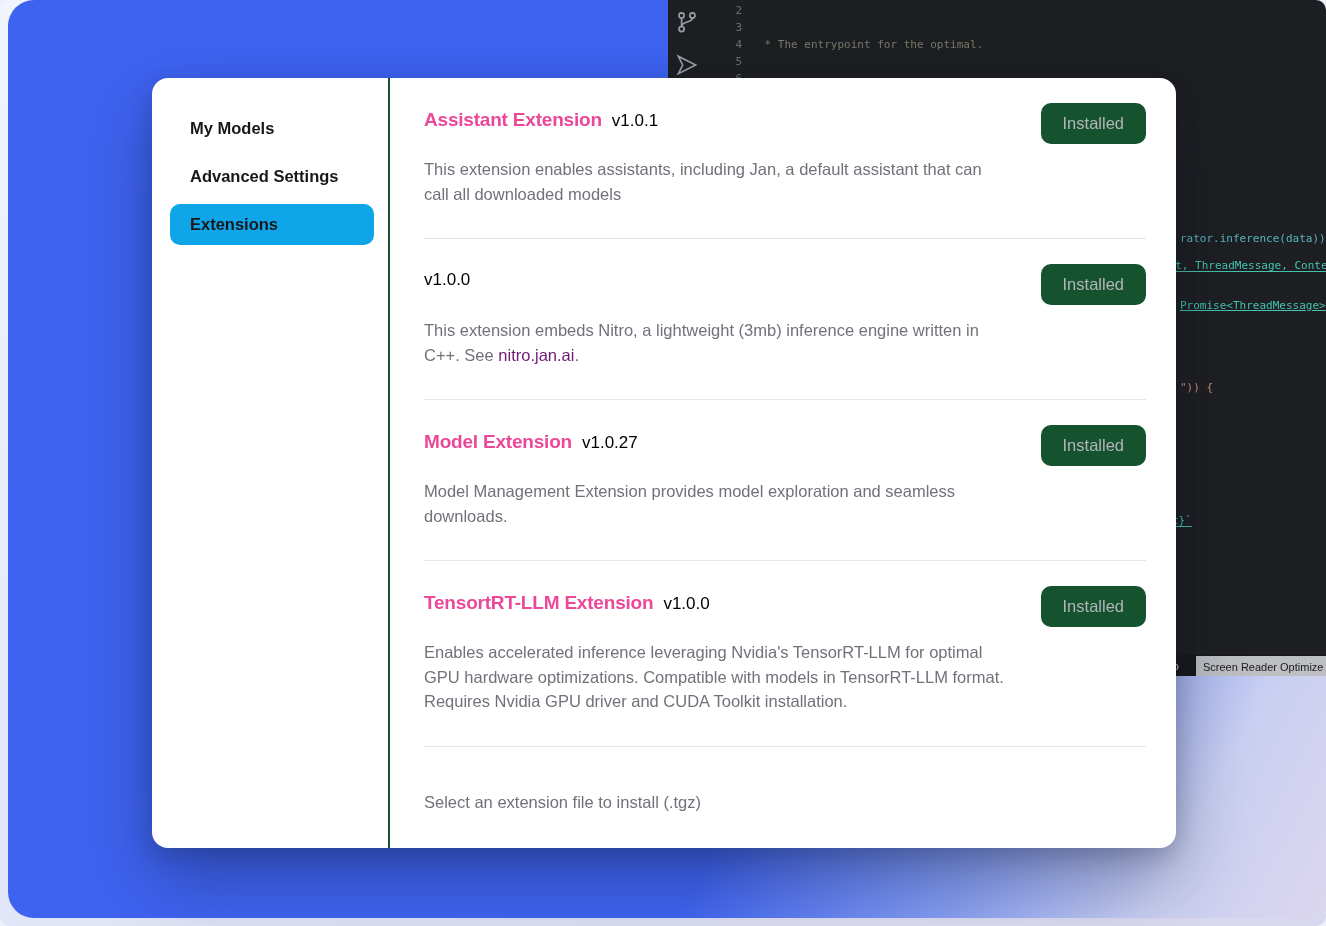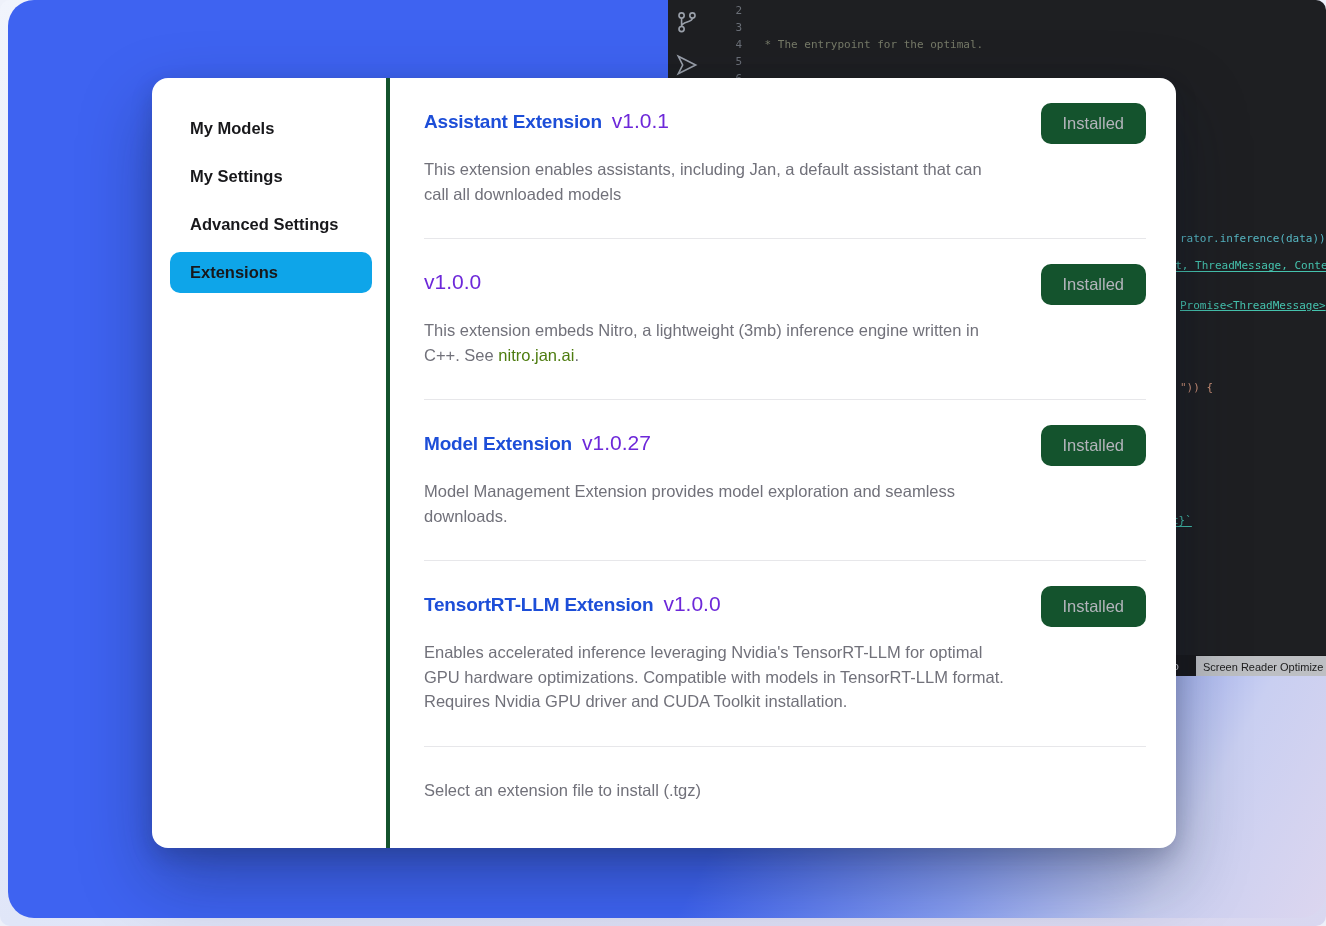--- a/index.html
+++ b/index.html
@@ -39,39 +39,39 @@
   .status-go { position:absolute; left:498px; top:3px; color:#d0d3d7; }
   .status-badge { position:absolute; left:528px; top:1px; right:0; height:33px; background:#bdbfc3;
                   color:#1c1c1c; font-family:"Liberation Sans",sans-serif; font-size:11px;
                   padding:3px 7px; white-space:nowrap; overflow:hidden; }
 
   
   .modal { position:absolute; left:152px; top:78px; width:1024px; height:770px; background:#ffffff;
            border-radius:16px; display:flex; overflow:hidden;
            box-shadow:0 30px 70px rgba(15,23,42,.35), 0 8px 22px rgba(15,23,42,.18); }
 
-  .sidebar { width:238px; flex:0 0 238px; border-right:4px solid #14532d; padding:30px 14px 0 18px; }
+  .sidebar { width:238px; flex:0 0 238px; border-right:2px solid #14532d; padding:30px 14px 0 18px; }
   .side-item { font-size:16.5px; font-weight:600; color:#18181b; padding:11px 20px; border-radius:10px;
                margin-bottom:7px; cursor:pointer; }
   .side-item.active { background:#0ea5e9; }
 
   .content { flex:1; padding:0 30px 0 34px; }
   .section { padding:31px 0 32px; border-bottom:1px solid #e7e7ea; }
   .section:last-child { border-bottom:none; }
   .sec-head { display:flex; align-items:flex-start; justify-content:space-between; }
   .title-wrap { display:flex; align-items:baseline; gap:10px; }
-  .title { font-size:19px; font-weight:700; color:#1d4ed8; letter-spacing:-0.2px; }
-  .version { font-size:21px; font-weight:400; color:#6d28d9; }
+  .title { font-size:19px; font-weight:700; color:#ec4899; letter-spacing:-0.2px; }
+  .version { font-size:17px; font-weight:400; color:#000000; }
   .btn-installed { background:#14532d; color:#b3b4bb; font-family:inherit; font-size:16.5px; font-weight:500;
                    border:none; border-radius:10px; padding:11px 22px; margin-top:-6px; cursor:default; }
   .btn-select { background:#eef1f8; color:#3e63f1; font-family:inherit; font-size:16.5px; font-weight:700;
                 border:none; border-radius:10px; padding:10px 22px; margin-top:-4px; cursor:pointer; }
   .desc { margin-top:13px; font-size:16.5px; line-height:24.5px; color:#71717a; }
   .w1 { max-width:575px; } .w2 { max-width:565px; } .w3 { max-width:535px; } .w4 { max-width:585px; }
-  .link { color:#4d7c0f; text-decoration:none; cursor:pointer;margin-top:15px; }
+  .link { color:#701a75; text-decoration:none; cursor:pointer;margin-top:15px; }
 </style>
 </head>
 <body>
 
 <div class="canvas">
 
   <div class="blue-panel"></div>
 
   <div class="editor">
     <div class="activity-bar">
@@ -112,21 +112,20 @@
     <div class="editor-bottom">
       <span class="status-go">go</span>
       <span class="status-badge">Screen Reader Optimize</span>
     </div>
   </div>
 
   <div class="modal">
 
     <aside class="sidebar">
       <div class="side-item">My Models</div>
-      <div class="side-item">My Settings</div>
       <div class="side-item">Advanced Settings</div>
       <div class="side-item active">Extensions</div>
     </aside>
 
     <main class="content">
 
       <section class="section">
         <div class="sec-head">
           <div class="title-wrap">
             <span class="title">Assistant Extension</span>
@@ -163,19 +162,19 @@
           <div class="title-wrap">
             <span class="title">TensortRT-LLM Extension</span>
             <span class="version">v1.0.0</span>
           </div>
           <button class="btn-installed">Installed</button>
         </div>
         <p class="desc w4">Enables accelerated inference leveraging Nvidia's TensorRT-LLM for optimal GPU hardware optimizations. Compatible with models in TensorRT-LLM format. Requires Nvidia GPU driver and CUDA Toolkit installation.</p>
       </section>
 
       <section class="section">
-        <p class="desc w1" style="margin-top:0">Select an extension file to install (.tgz)</p>
+        <p class="desc w1" style="margin-top:12px">Select an extension file to install (.tgz)</p>
       </section>
 
     </main>
   </div>
 
 </div>
 
 </body></html>

